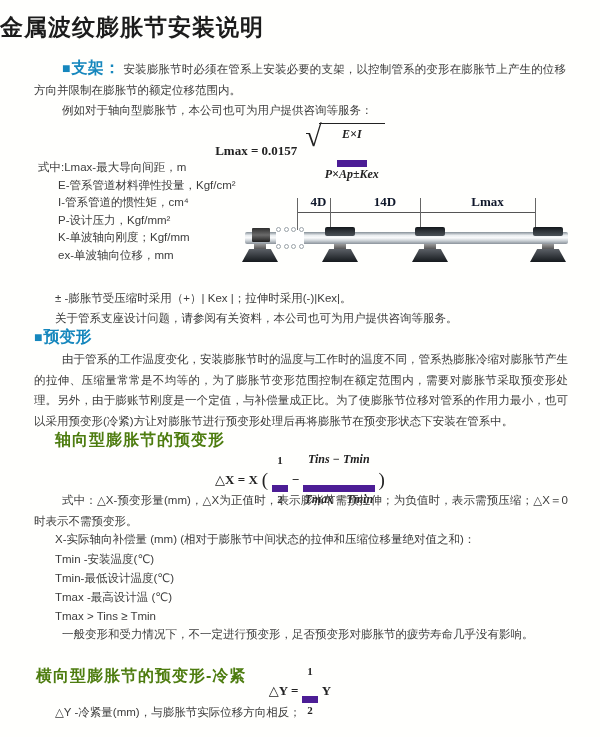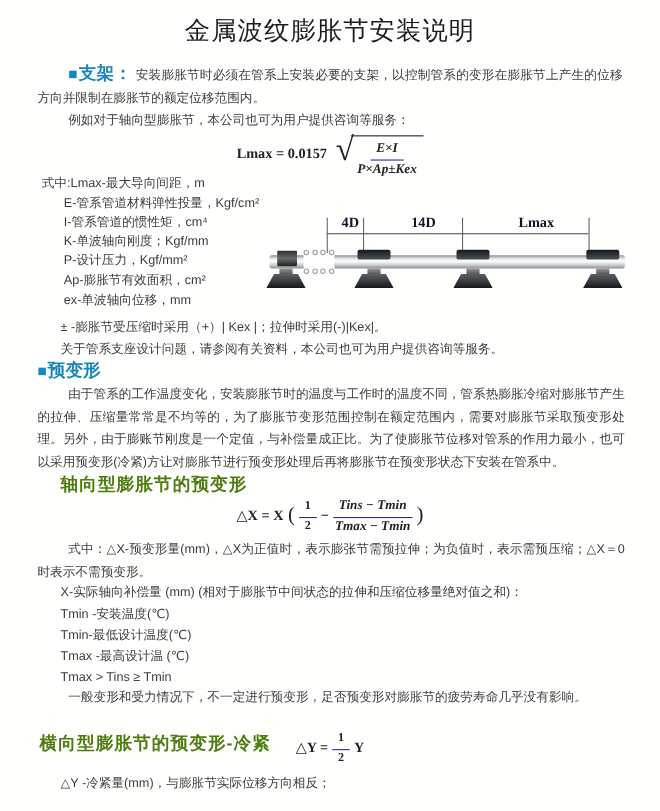--- a/index.html
+++ b/index.html
@@ -9,43 +9,43 @@
     background:#fffffd;
     font-family:"Liberation Sans","DejaVu Sans",sans-serif;
     color:#3c3c3c;
     overflow:hidden;
   }
   .abs { position:absolute; }
 
   
   .doc-title {
     top:12px; left:0; width:600px;
-    text-align:center;
-    font-size:23px; font-weight:normal; color:#1c1c1c;
+    text-align:left;
+    font-size:23px; font-weight:bold; color:#1c1c1c;
     letter-spacing:1px;
   }
   .body-text { font-size:11.5px; line-height:21px; color:#3c3c3c; }
   .para { text-align:justify; }
   .indent { text-indent:28px; }
 
   .sec-head-inline { color:#1687bd; font-weight:bold; font-size:16px; }
   .sq { color:#1687bd; font-size:14px; margin-right:1px; }
   .section-header { font-size:16px; font-weight:bold; color:#1687bd; }
   .sub-header { font-size:16px; font-weight:bold; color:#4d7c0f; letter-spacing:1px; }
 
   
   .formula {
     left:0; width:600px;
     display:flex; justify-content:center; align-items:center;
     font-family:"Liberation Serif","DejaVu Serif",serif;
     font-weight:bold; font-size:13px; color:#222;
     gap:4px;
   }
   .frac { display:inline-flex; flex-direction:column; align-items:center; line-height:1.15; }
-  .frac .num { padding:0 5px 3px; border-bottom:1px solid #4c1d95; }
+  .frac .num { padding:0 5px 18px; border-bottom:7px solid #4c1d95; }
   .frac .den { padding-top:1px; }
   .frac.small { font-size:11px; }
   .frac .it { font-style:italic; font-weight:bold; font-size:12px; }
   .paren { font-size:19px; font-weight:normal; }
   .sqrt { display:inline-flex; align-items:flex-start; margin-left:4px; }
   .sqrt-sign { font-size:30px; font-weight:normal; line-height:1.05; margin-right:-3px; }
   .sqrt-body { border-top:1.5px solid #222; padding:2px 6px 0; margin-top:3px; }
 
   
   .defs { top:159px; left:38px; }
@@ -115,23 +115,22 @@
         <span class="den it">P×Ap±Kex</span>
       </span>
     </span>
   </span>
 </div>
 
 <div class="abs defs">
   <div>式中:Lmax-最大导向间距，m</div>
   <div class="sub">E-管系管道材料弹性投量，Kgf/cm²</div>
   <div class="sub">I-管系管道的惯性矩，cm⁴</div>
+  <div class="sub">P-设计压力，Kgf/mm²</div>
   <div class="sub">K-单波轴向刚度；Kgf/mm</div>
-  <div class="sub">P-设计压力，Kgf/mm²</div>
-  <div class="sub">Ap-膨胀节有效面积，cm²</div>
   <div class="sub">ex-单波轴向位移，mm</div>
 </div>
 
 <div class="abs diagram">
   <div class="dim-label lbl-4d">4D</div>
   <div class="dim-label lbl-14d">14D</div>
   <div class="dim-label lbl-lmax">Lmax</div>
   <div class="dim-line"></div>
   <div class="tick t1"></div>
   <div class="tick t2"></div>

